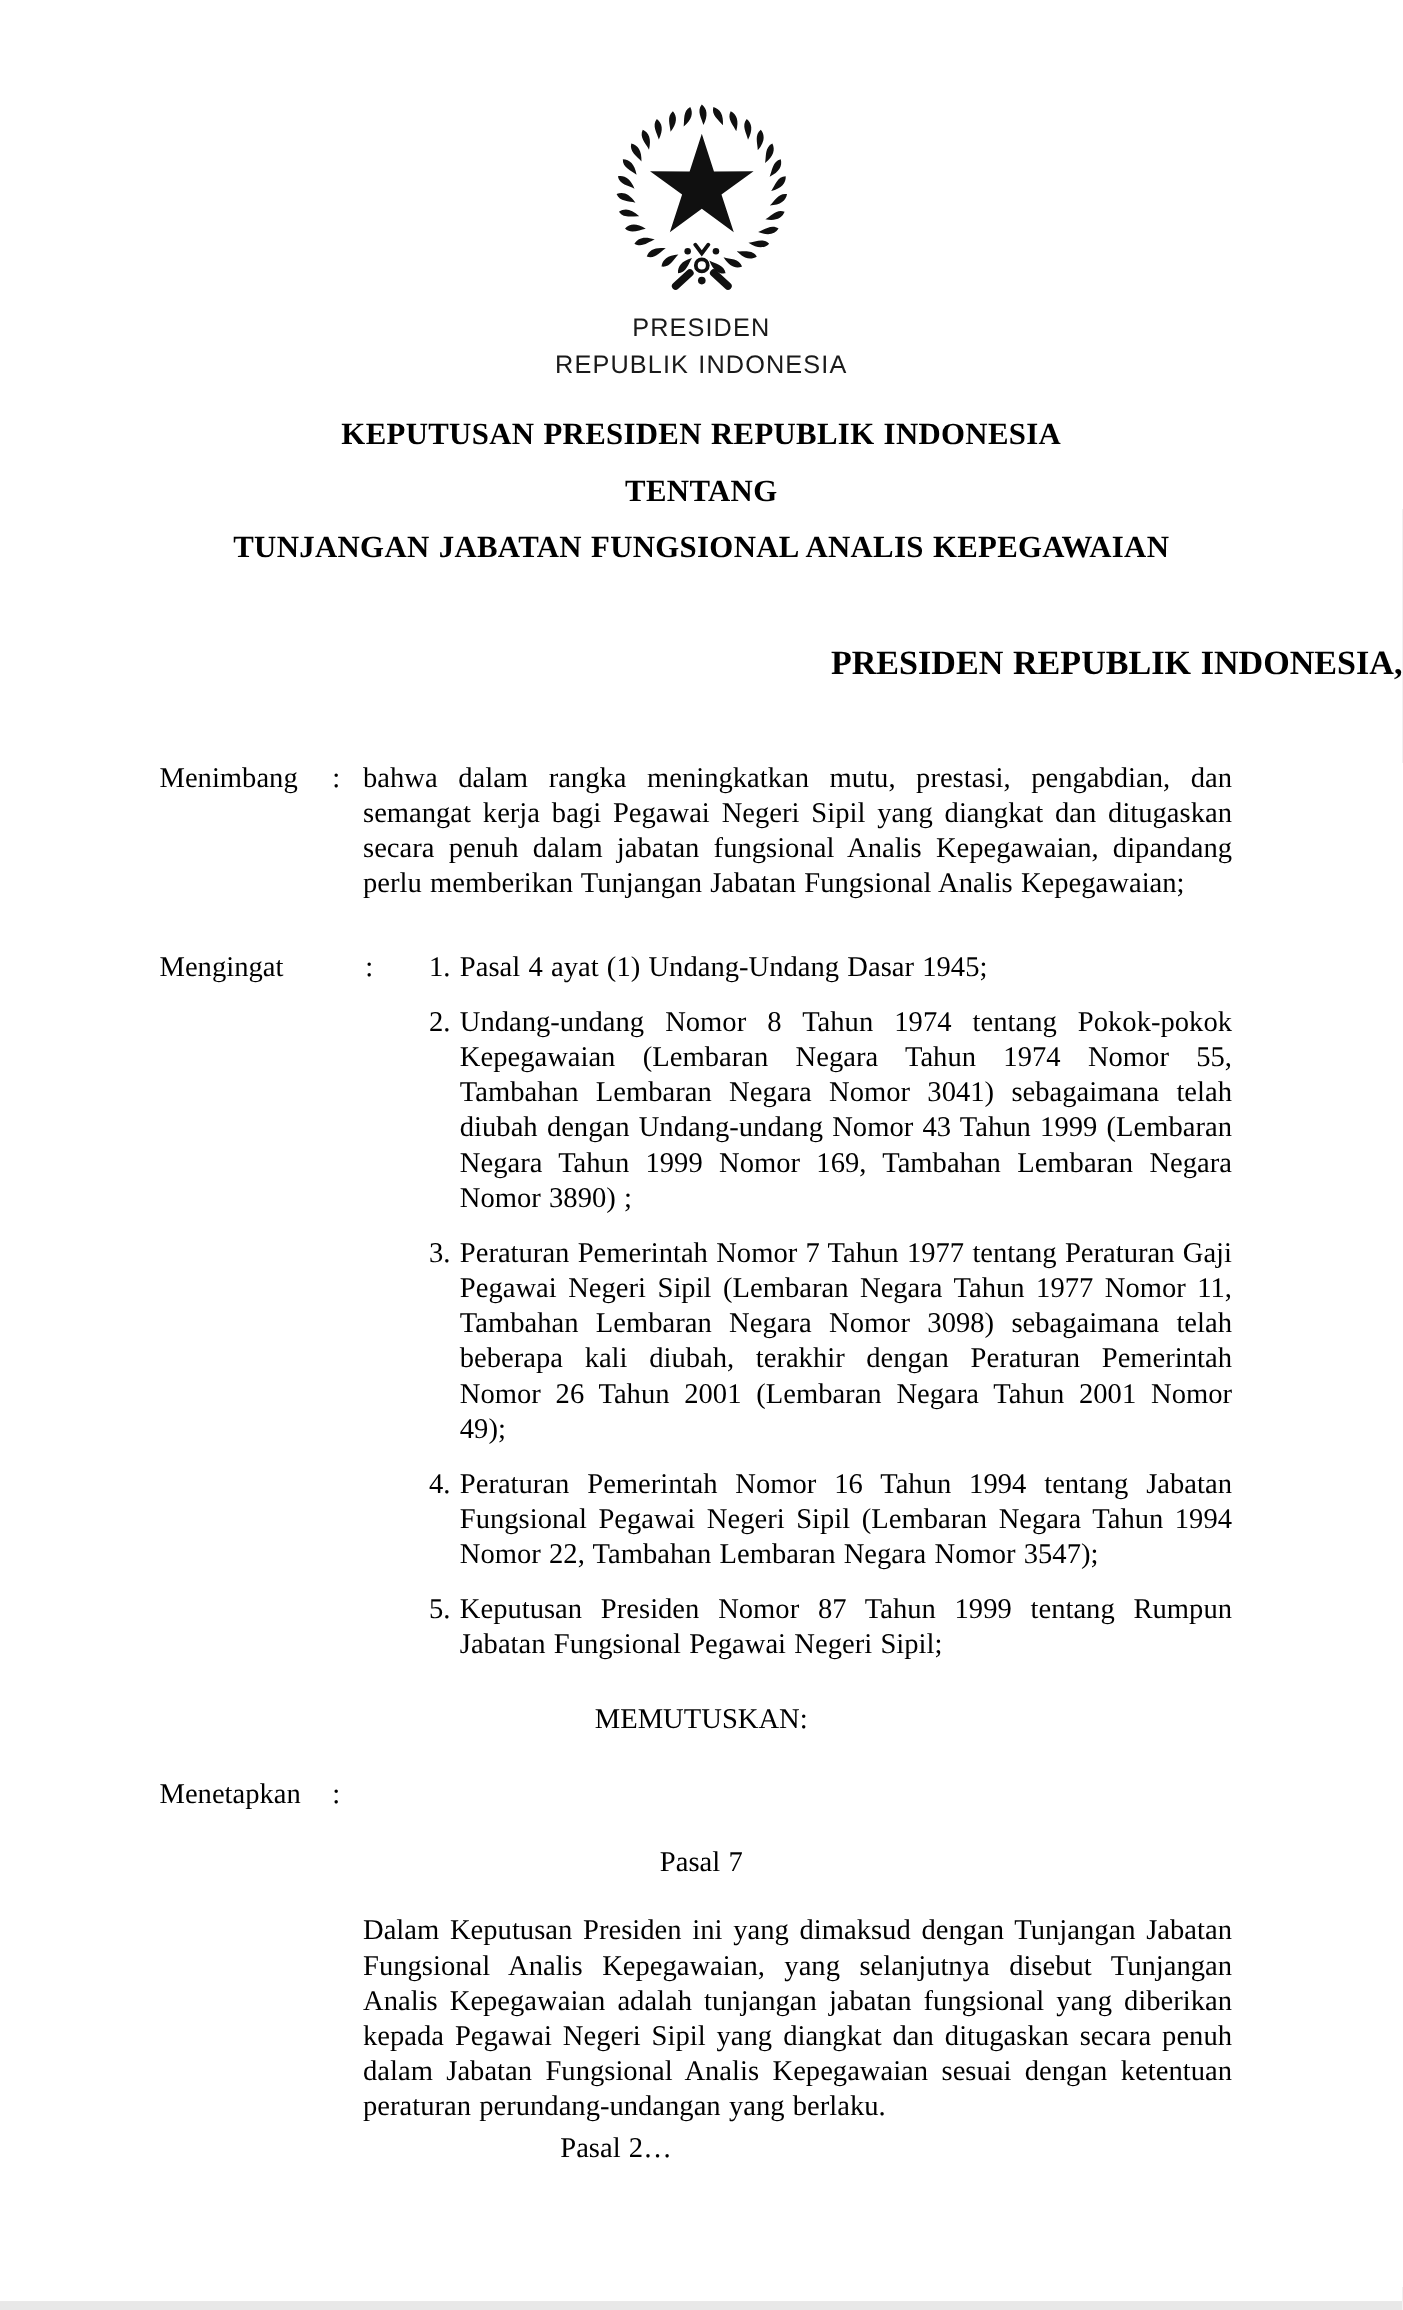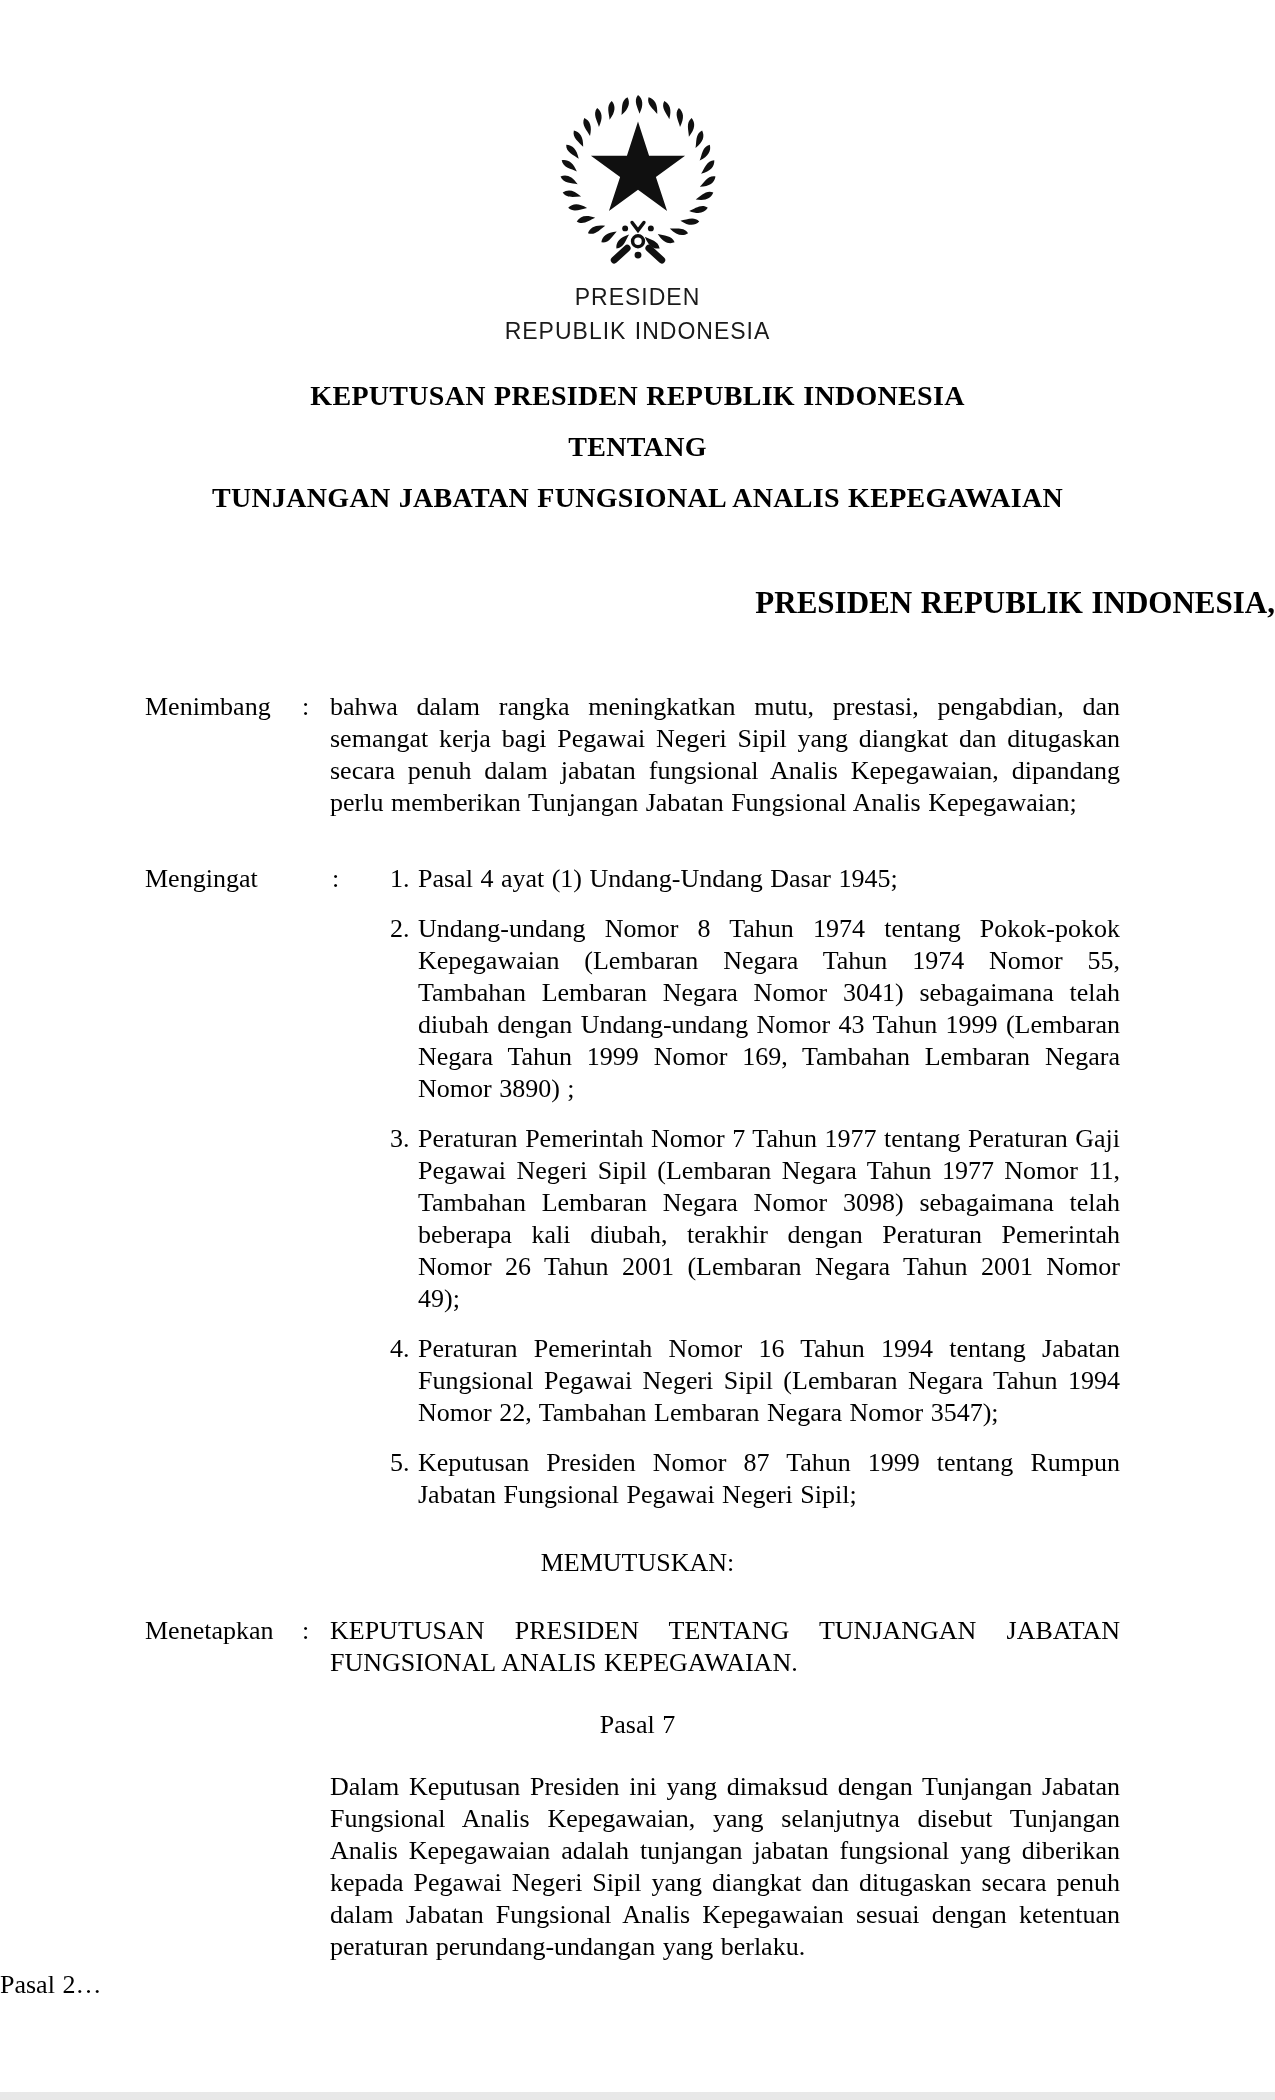--- a/index.html
+++ b/index.html
@@ -61,21 +61,21 @@
     text-align:center;
     line-height:32px;
     margin-top:36px;
   }
   .centerline.pasal{margin-top:30px;}
   .pasal-body{
     margin:30px 155px 0 330px;
     line-height:32px;
   }
   .continuation{
-    text-align:left;
+    text-align:center;
     margin:6px 155px 0 0;
     line-height:32px;
   }
   .uppercase{text-transform:none;}
   svg .ink{fill:#101010;}
   svg .stroke-ink{stroke:#101010;fill:none;}
 </style>
 </head>
 <body>
 
@@ -179,21 +179,20 @@
         <div class="ltext just">Keputusan Presiden Nomor 87 Tahun 1999 tentang Rumpun Jabatan Fungsional Pegawai Negeri Sipil;</div>
       </div>
     </div>
   </div>
 
   <div class="centerline">MEMUTUSKAN:</div>
 
   <div class="clause menetapkan">
     <div class="clabel">Menetapkan</div>
     <div class="ccolon">:</div>
-    <div class="cbody just uppercase">KEPUTUSAN PRESIDEN TENTANG TUNJANGAN JABATAN FUNGSIONAL ANALIS KEPEGAWAIAN.</div>
   </div>
 
   <div class="centerline pasal">Pasal 7</div>
 
   <div class="pasal-body just">Dalam Keputusan Presiden ini yang dimaksud dengan Tunjangan Jabatan Fungsional Analis Kepegawaian, yang selanjutnya disebut Tunjangan Analis Kepegawaian adalah tunjangan jabatan fungsional yang diberikan kepada Pegawai Negeri Sipil yang diangkat dan ditugaskan secara penuh dalam Jabatan Fungsional Analis Kepegawaian sesuai dengan ketentuan peraturan perundang-undangan yang berlaku.</div>
 
   <div class="continuation">Pasal 2…</div>
 
 </div>
 

